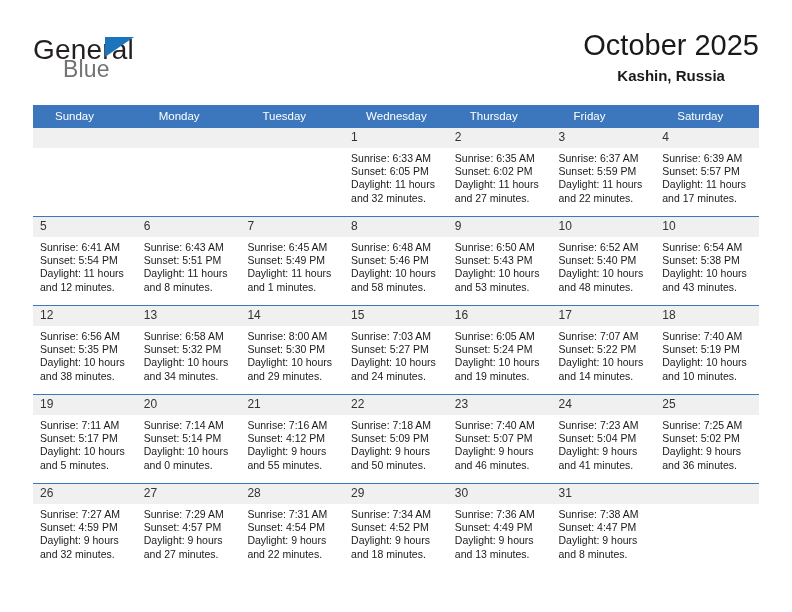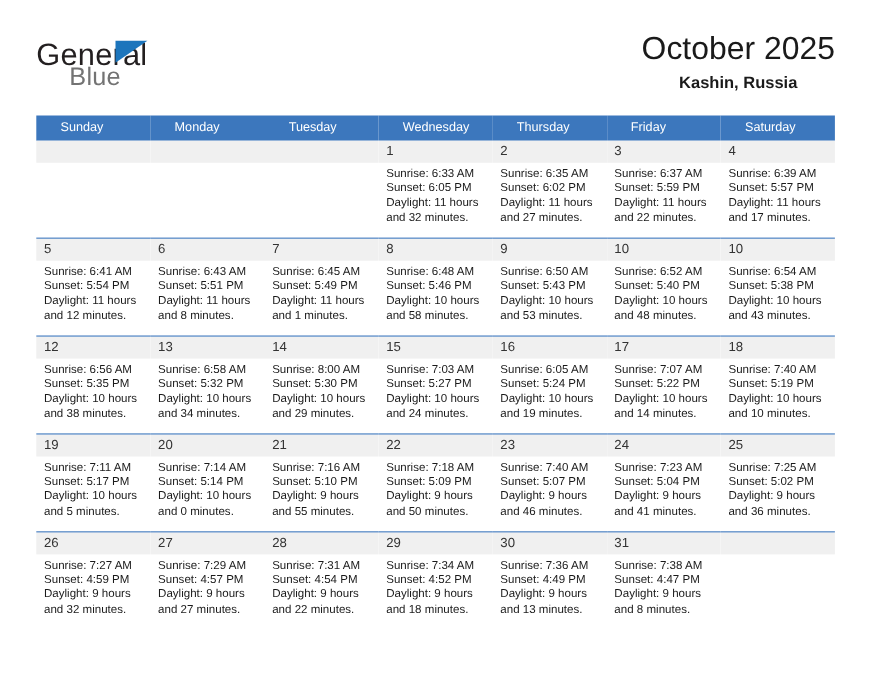--- a/index.html
+++ b/index.html
@@ -376,21 +376,21 @@
               <div>Sunrise: 7:14 AM</div>
               <div>Sunset: 5:14 PM</div>
               <div>Daylight: 10 hours</div>
               <div>and 0 minutes.</div>
             </div>
           </td>
           <td>
             <div class="daynum">21</div>
             <div class="details">
               <div>Sunrise: 7:16 AM</div>
-              <div>Sunset: 5:10 PM</div>
+              <div>Sunset: 4:12 PM</div>
               <div>Daylight: 9 hours</div>
               <div>and 55 minutes.</div>
             </div>
           </td>
           <td>
             <div class="daynum">22</div>
             <div class="details">
               <div>Sunrise: 7:18 AM</div>
               <div>Sunset: 5:09 PM</div>
               <div>Daylight: 9 hours</div>

